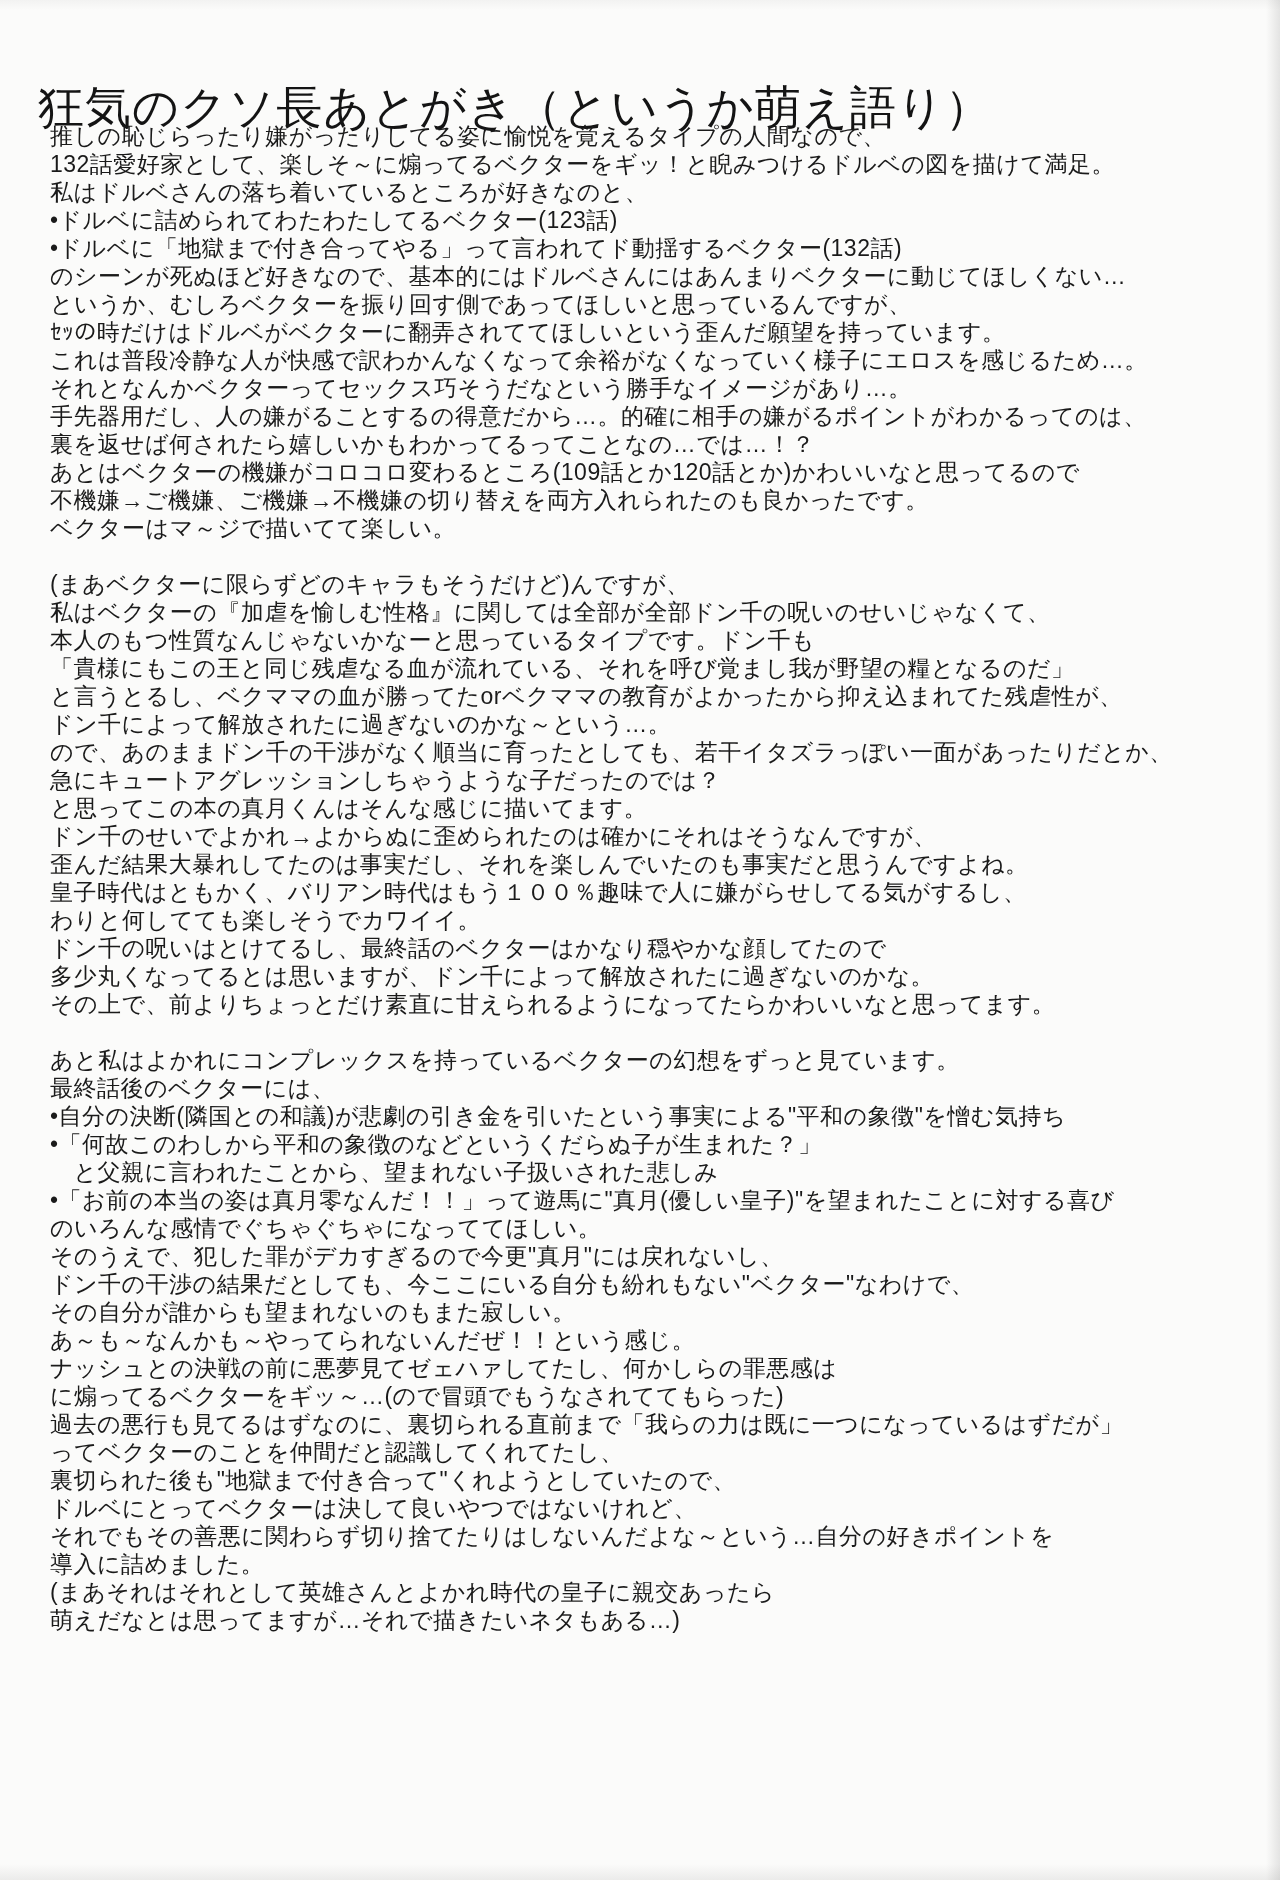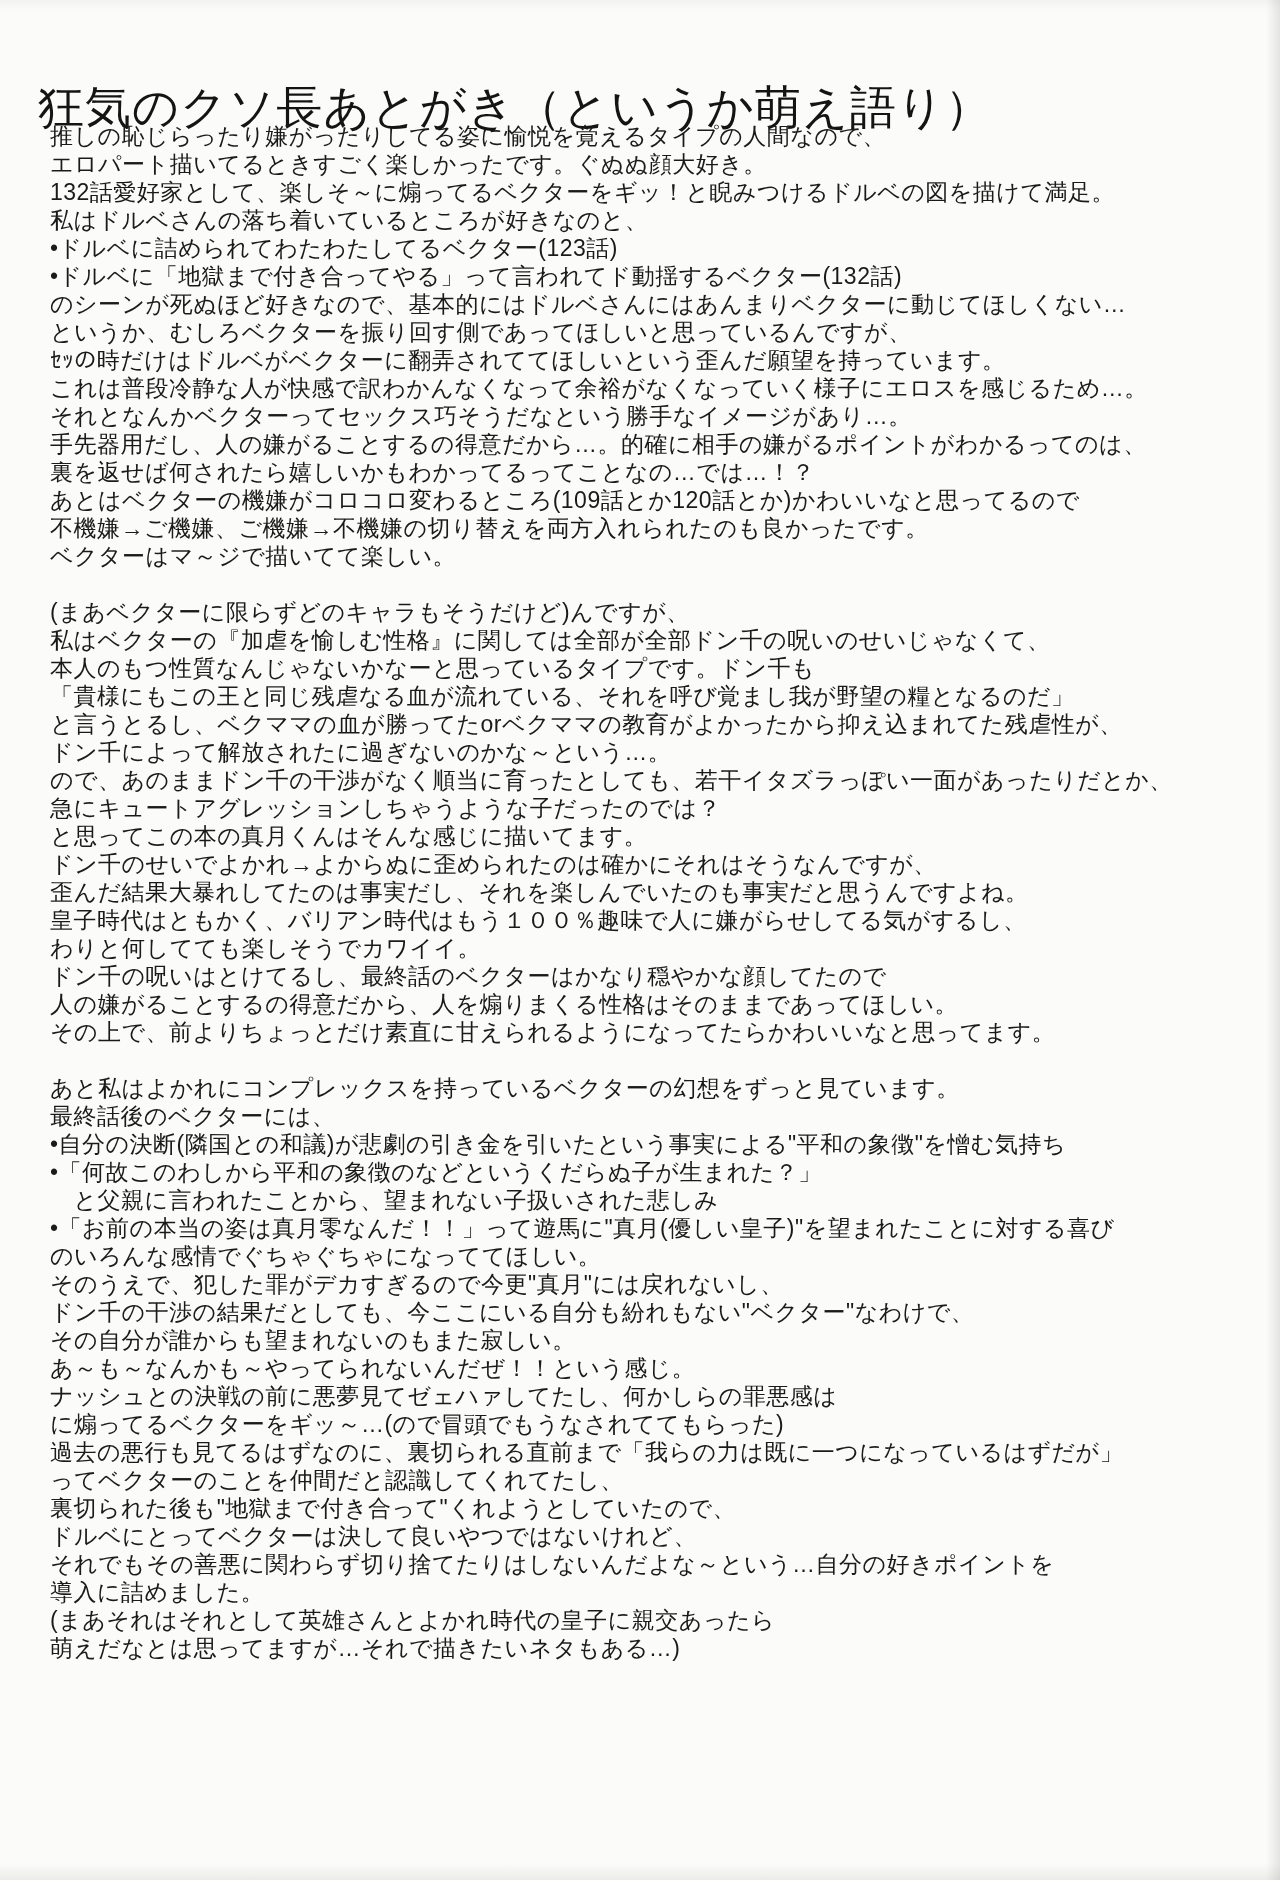--- a/index.html
+++ b/index.html
@@ -52,21 +52,20 @@
   }
 </style>
 </head>
 <body>
 
 <div id="page">
   <h1 id="title">狂気のクソ長あとがき（というか萌え語り）</h1>
   <div id="body-text">
       <div class="paragraph">
         <div class="line">推しの恥じらったり嫌がったりしてる姿に愉悦を覚えるタイプの人間なので、</div>
-        <div class="line">エロパート描いてるときすごく楽しかったです。ぐぬぬ顔大好き。</div>
         <div class="line">132話愛好家として、楽しそ～に煽ってるベクターをギッ！と睨みつけるドルベの図を描けて満足。</div>
         <div class="line">私はドルベさんの落ち着いているところが好きなのと、</div>
         <div class="line">•ドルベに詰められてわたわたしてるベクター(123話)</div>
         <div class="line">•ドルベに「地獄まで付き合ってやる」って言われてド動揺するベクター(132話)</div>
         <div class="line">のシーンが死ぬほど好きなので、基本的にはドルベさんにはあんまりベクターに動じてほしくない…</div>
         <div class="line">というか、むしろベクターを振り回す側であってほしいと思っているんですが、</div>
         <div class="line">ｾｯの時だけはドルベがベクターに翻弄されててほしいという歪んだ願望を持っています。</div>
         <div class="line">これは普段冷静な人が快感で訳わかんなくなって余裕がなくなっていく様子にエロスを感じるため…。</div>
         <div class="line">それとなんかベクターってセックス巧そうだなという勝手なイメージがあり…。</div>
         <div class="line">手先器用だし、人の嫌がることするの得意だから…。的確に相手の嫌がるポイントがわかるってのは、</div>
@@ -83,21 +82,21 @@
         <div class="line">と言うとるし、ベクママの血が勝ってたorベクママの教育がよかったから抑え込まれてた残虐性が、</div>
         <div class="line">ドン千によって解放されたに過ぎないのかな～という…。</div>
         <div class="line">ので、あのままドン千の干渉がなく順当に育ったとしても、若干イタズラっぽい一面があったりだとか、</div>
         <div class="line">急にキュートアグレッションしちゃうような子だったのでは？</div>
         <div class="line">と思ってこの本の真月くんはそんな感じに描いてます。</div>
         <div class="line">ドン千のせいでよかれ→よからぬに歪められたのは確かにそれはそうなんですが、</div>
         <div class="line">歪んだ結果大暴れしてたのは事実だし、それを楽しんでいたのも事実だと思うんですよね。</div>
         <div class="line">皇子時代はともかく、バリアン時代はもう１００％趣味で人に嫌がらせしてる気がするし、</div>
         <div class="line">わりと何してても楽しそうでカワイイ。</div>
         <div class="line">ドン千の呪いはとけてるし、最終話のベクターはかなり穏やかな顔してたので</div>
-        <div class="line">人の嫌がることするの得意だから、人を煽りまくる性格はそのままであってほしい。</div>
+        <div class="line">多少丸くなってるとは思いますが、ドン千によって解放されたに過ぎないのかな。</div>
         <div class="line">その上で、前よりちょっとだけ素直に甘えられるようになってたらかわいいなと思ってます。</div>
       </div>
       <div class="paragraph">
         <div class="line">あと私はよかれにコンプレックスを持っているベクターの幻想をずっと見ています。</div>
         <div class="line">最終話後のベクターには、</div>
         <div class="line">•自分の決断(隣国との和議)が悲劇の引き金を引いたという事実による"平和の象徴"を憎む気持ち</div>
         <div class="line">•「何故このわしから平和の象徴のなどというくだらぬ子が生まれた？」</div>
         <div class="line">　と父親に言われたことから、望まれない子扱いされた悲しみ</div>
         <div class="line">•「お前の本当の姿は真月零なんだ！！」って遊馬に"真月(優しい皇子)"を望まれたことに対する喜び</div>
         <div class="line">のいろんな感情でぐちゃぐちゃになっててほしい。</div>

